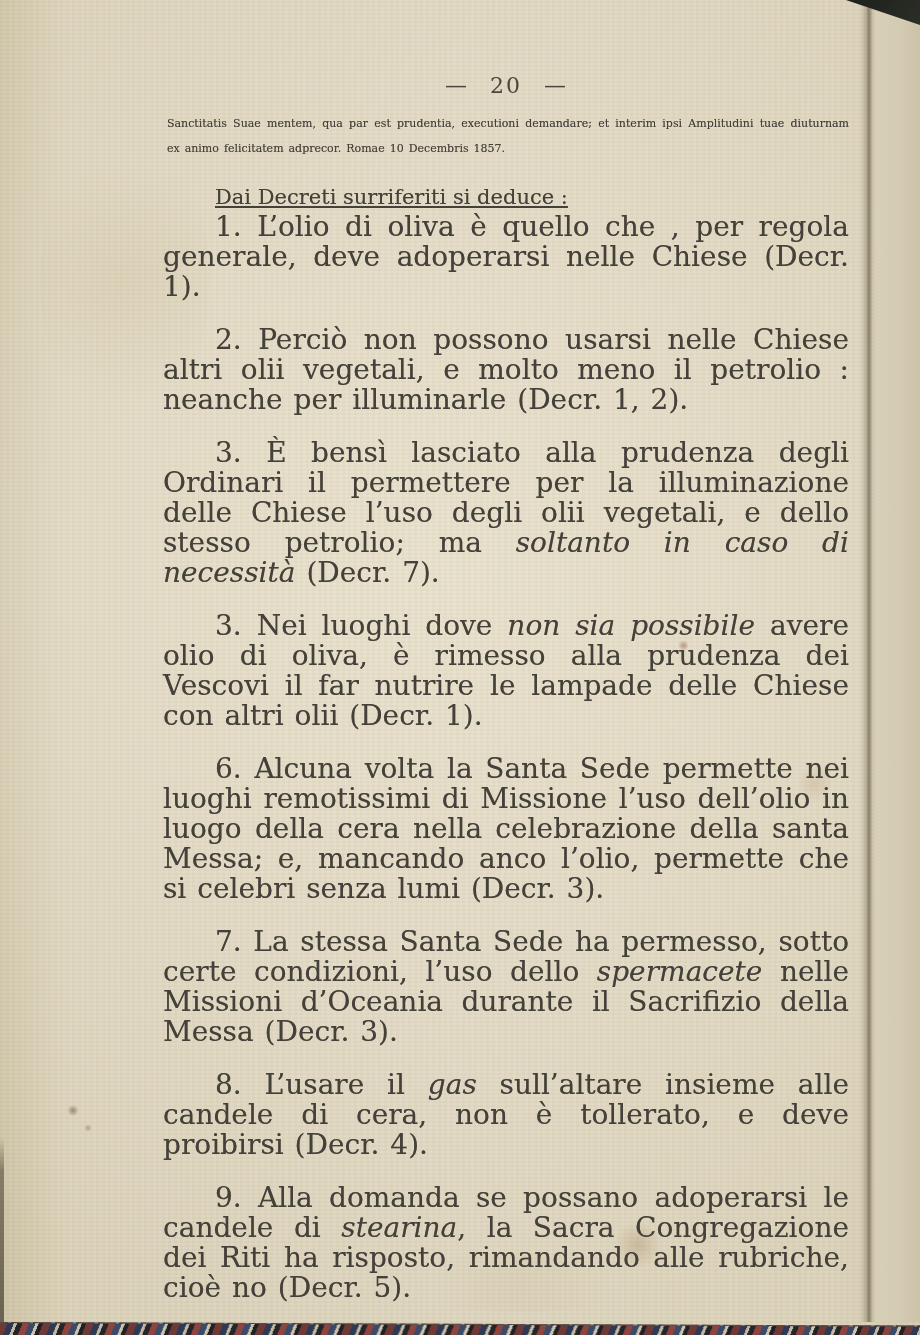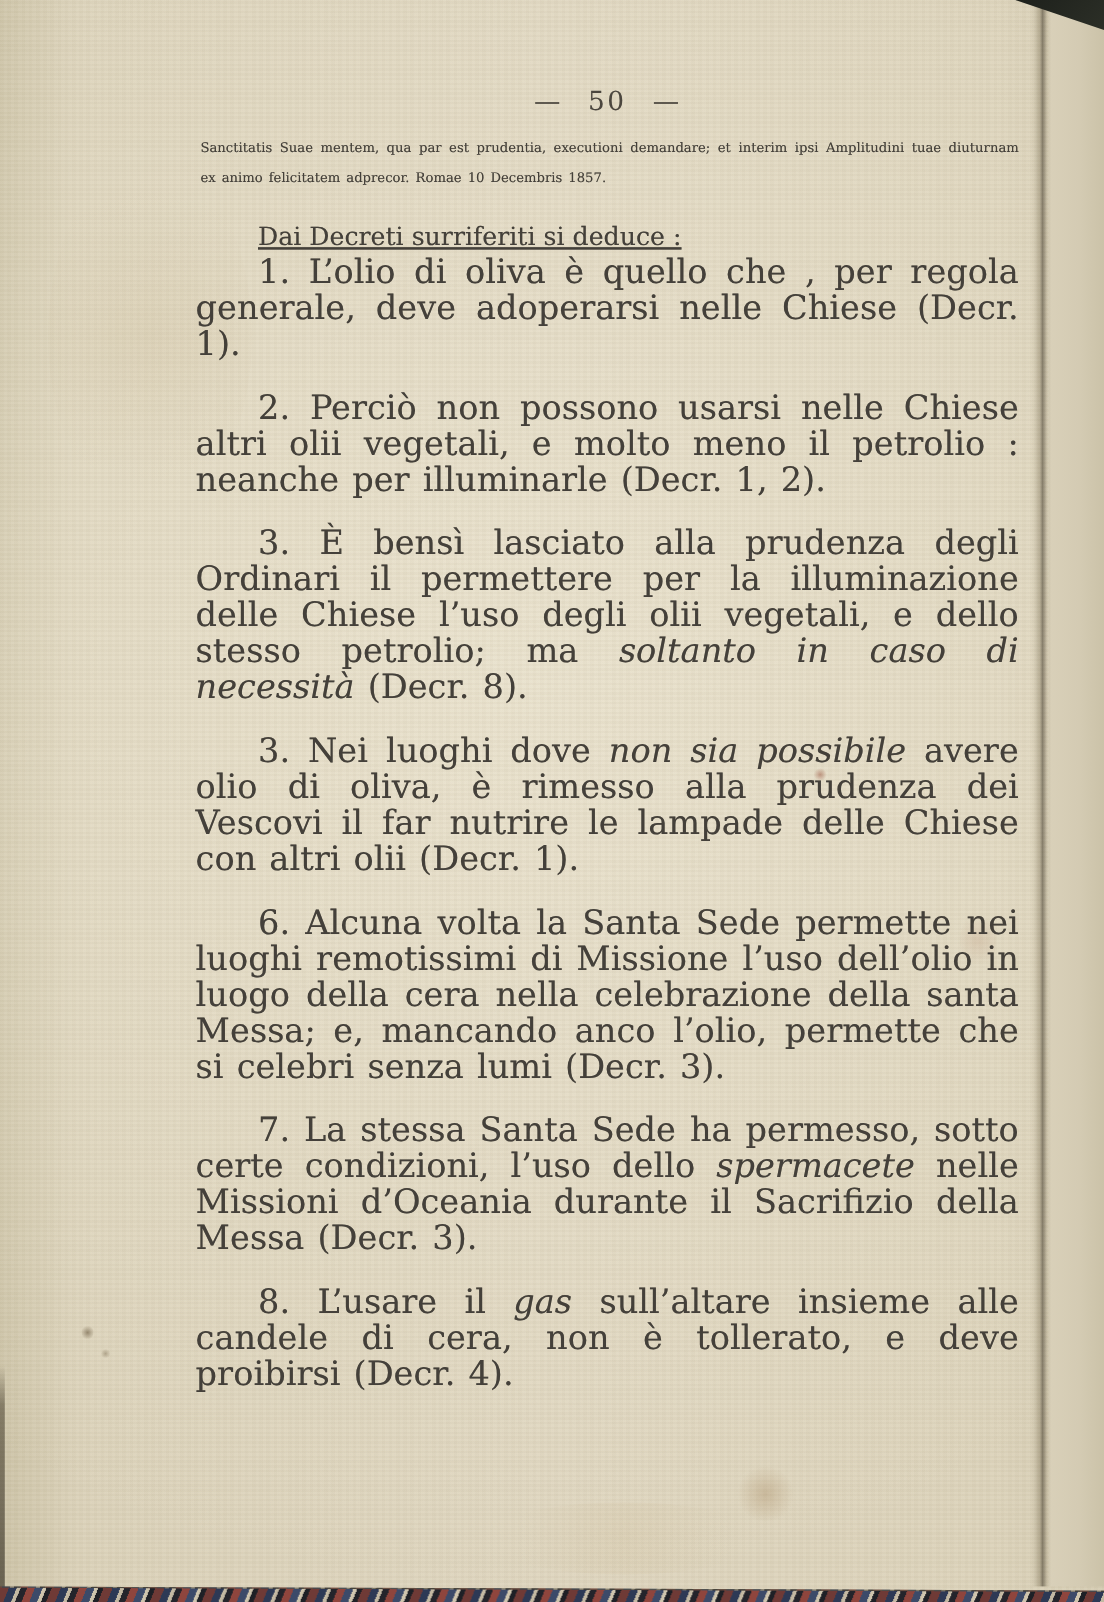--- a/index.html
+++ b/index.html
@@ -127,36 +127,37 @@
   <div class="stain st2"></div>
   <div class="stain st3"></div>
   <div class="stain st4"></div>
   <div class="stain st5"></div>
   <div class="stain st6"></div>
   <div class="stain st7"></div>
 
   <div class="content">
     <div class="page-header">
       <span class="dash">—</span>
-      <span class="pnum">50</span>
+      <span class="pnum">20</span>
       <span class="dash">—</span>
     </div>
 
     <p class="intro">Sanctitatis Suae mentem, qua par est prudentia, executioni demandare; et interim ipsi Amplitudini tuae diuturnam ex animo felicitatem adprecor. Romae 10 Decembris 1857.</p>
 
     <p class="lead">Dai Decreti surriferiti si deduce :</p>
 
     <div id="decree-list">
         <p class="decree-item"><span>1. L’olio di oliva è quello che , per regola generale, deve adoperarsi nelle Chiese (Decr. 1).</span></p>
         <p class="decree-item"><span>2. Perciò non possono usarsi nelle Chiese altri olii vegetali, e molto meno il petrolio : neanche per illuminarle (Decr. 1, 2).</span></p>
-        <p class="decree-item"><span>3. È bensì lasciato alla prudenza degli Ordinari il permettere per la illuminazione delle Chiese l’uso degli olii vegetali, e dello stesso petrolio; ma </span><span class="it">soltanto in caso di necessità</span><span> (Decr. 8).</span></p>
+        <p class="decree-item"><span>3. È bensì lasciato alla prudenza degli Ordinari il permettere per la illuminazione delle Chiese l’uso degli olii vegetali, e dello stesso petrolio; ma </span><span class="it">soltanto in caso di necessità</span><span> (Decr. 7).</span></p>
         <p class="decree-item"><span>3. Nei luoghi dove </span><span class="it">non sia possibile</span><span> avere olio di oliva, è rimesso alla prudenza dei Vescovi il far nutrire le lampade delle Chiese con altri olii (Decr. 1).</span></p>
         <p class="decree-item"><span>6. Alcuna volta la Santa Sede permette nei luoghi remotissimi di Missione l’uso dell’olio in luogo della cera nella celebrazione della santa Messa; e, mancando anco l’olio, permette che si celebri senza lumi (Decr. 3).</span></p>
         <p class="decree-item"><span>7. La stessa Santa Sede ha permesso, sotto certe condizioni, l’uso dello </span><span class="it">spermacete</span><span> nelle Missioni d’Oceania durante il Sacrifizio della Messa (Decr. 3).</span></p>
         <p class="decree-item"><span>8. L’usare il </span><span class="it">gas</span><span> sull’altare insieme alle candele di cera, non è tollerato, e deve proibirsi (Decr. 4).</span></p>
+        <p class="decree-item"><span>9. Alla domanda se possano adoperarsi le candele di </span><span class="it">stearina</span><span>, la Sacra Congregazione dei Riti ha risposto, rimandando alle rubriche, cioè no (Decr. 5).</span></p>
       </div>
   </div>
 
   <div class="next-page-strip"></div>
   <div class="crease"></div>
   <div class="corner-dark"></div>
   <div class="left-edge-dark"></div>
   <div class="marble"></div>
 </div>
 

